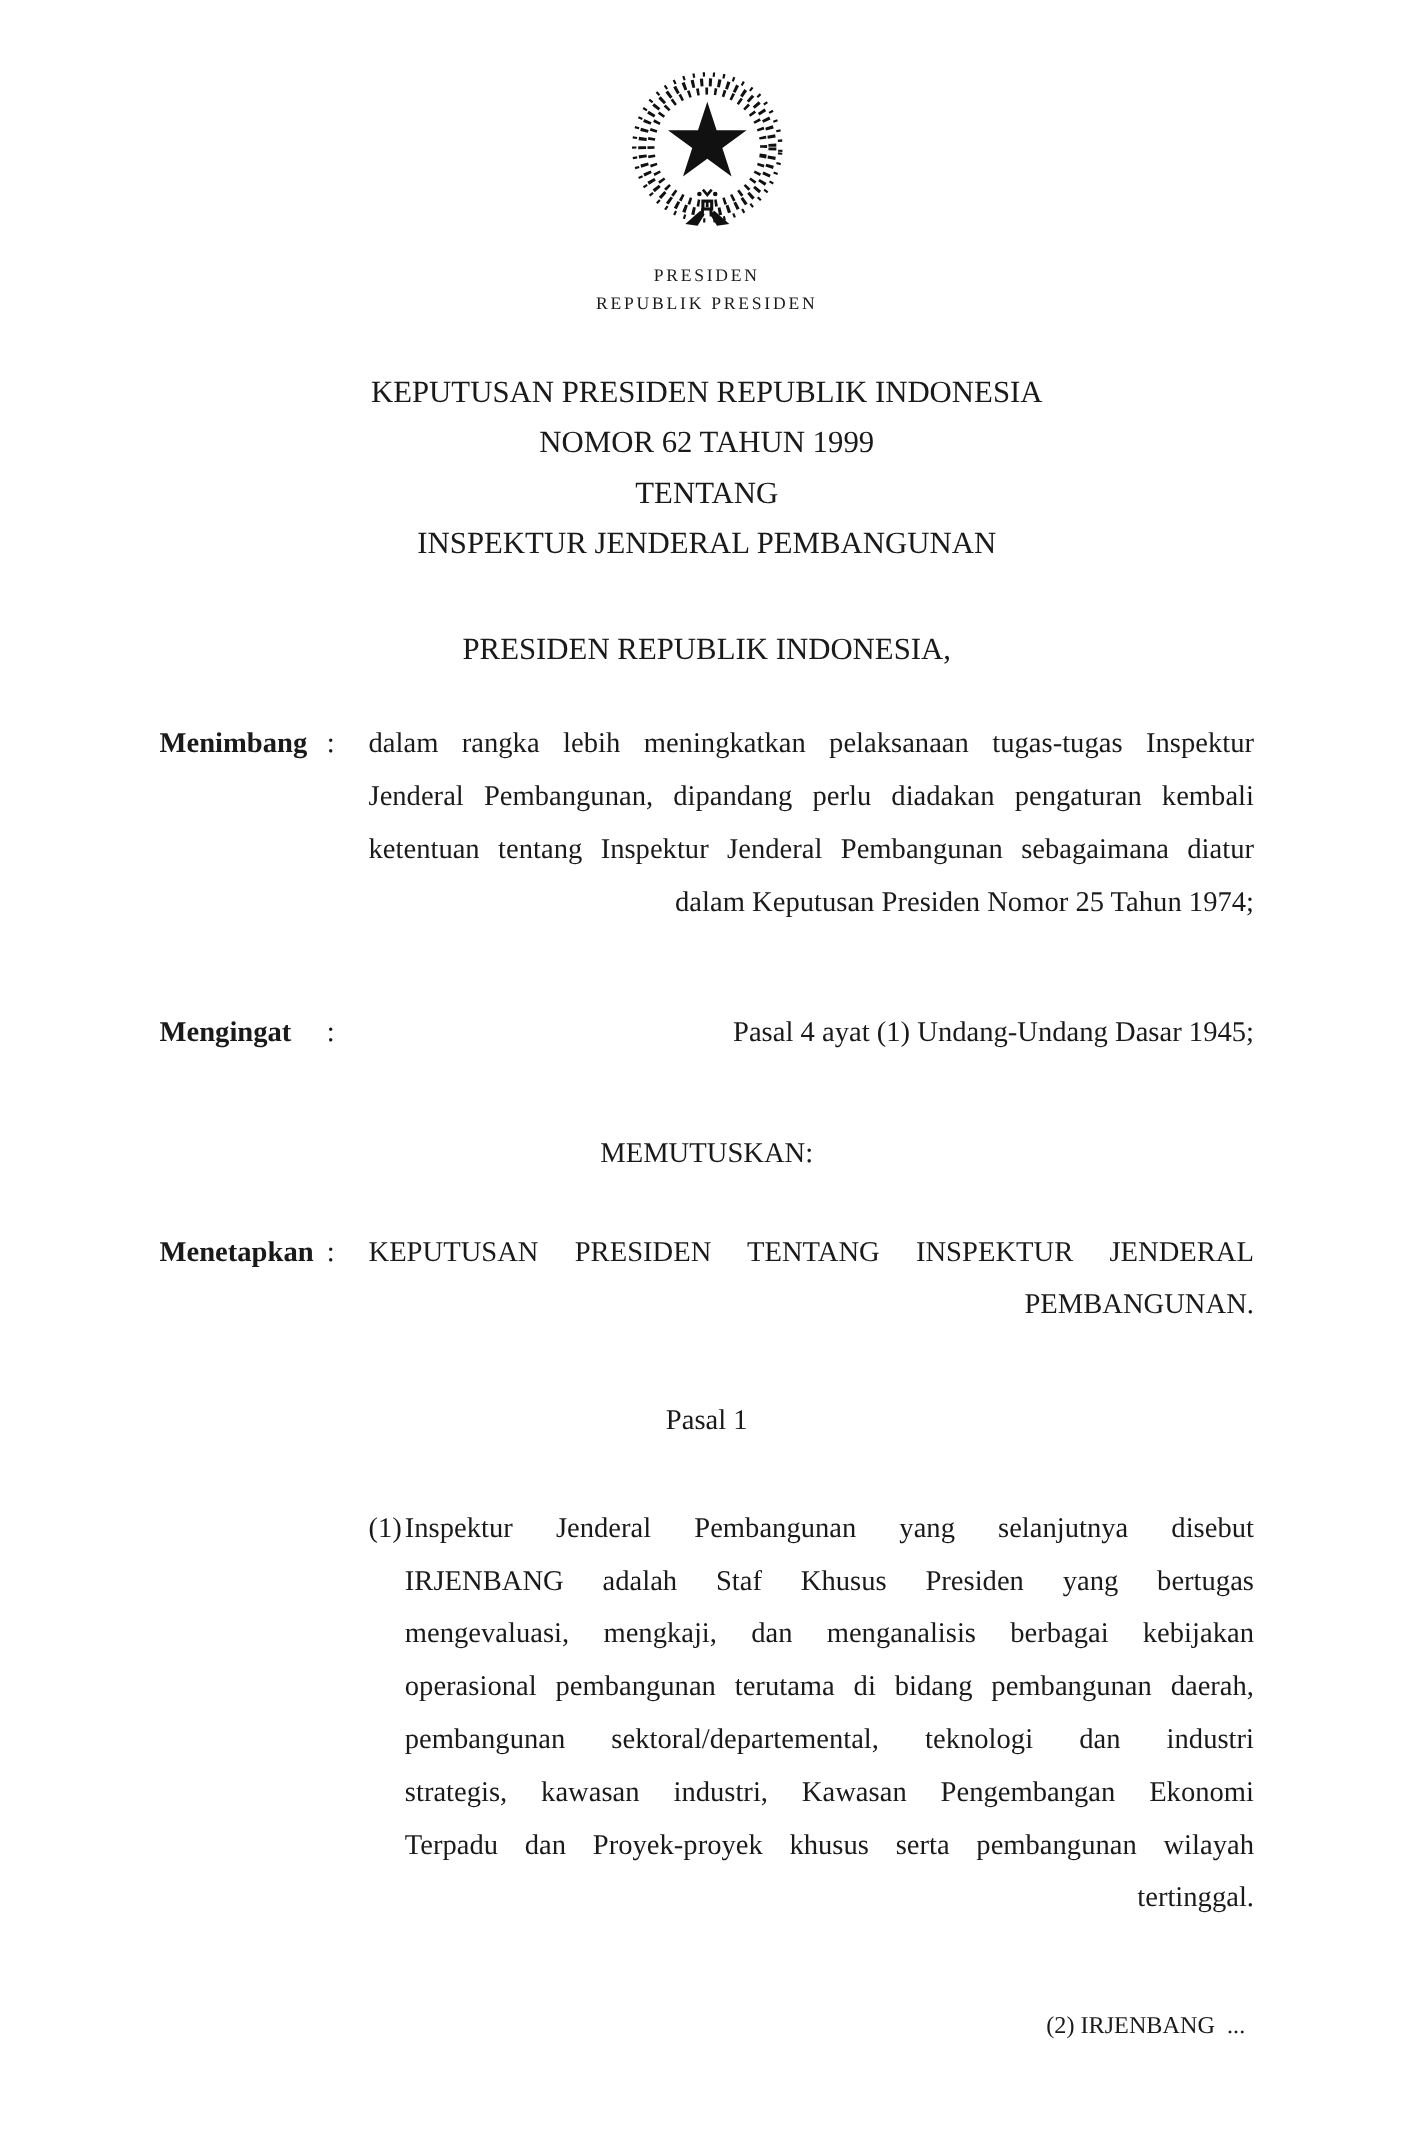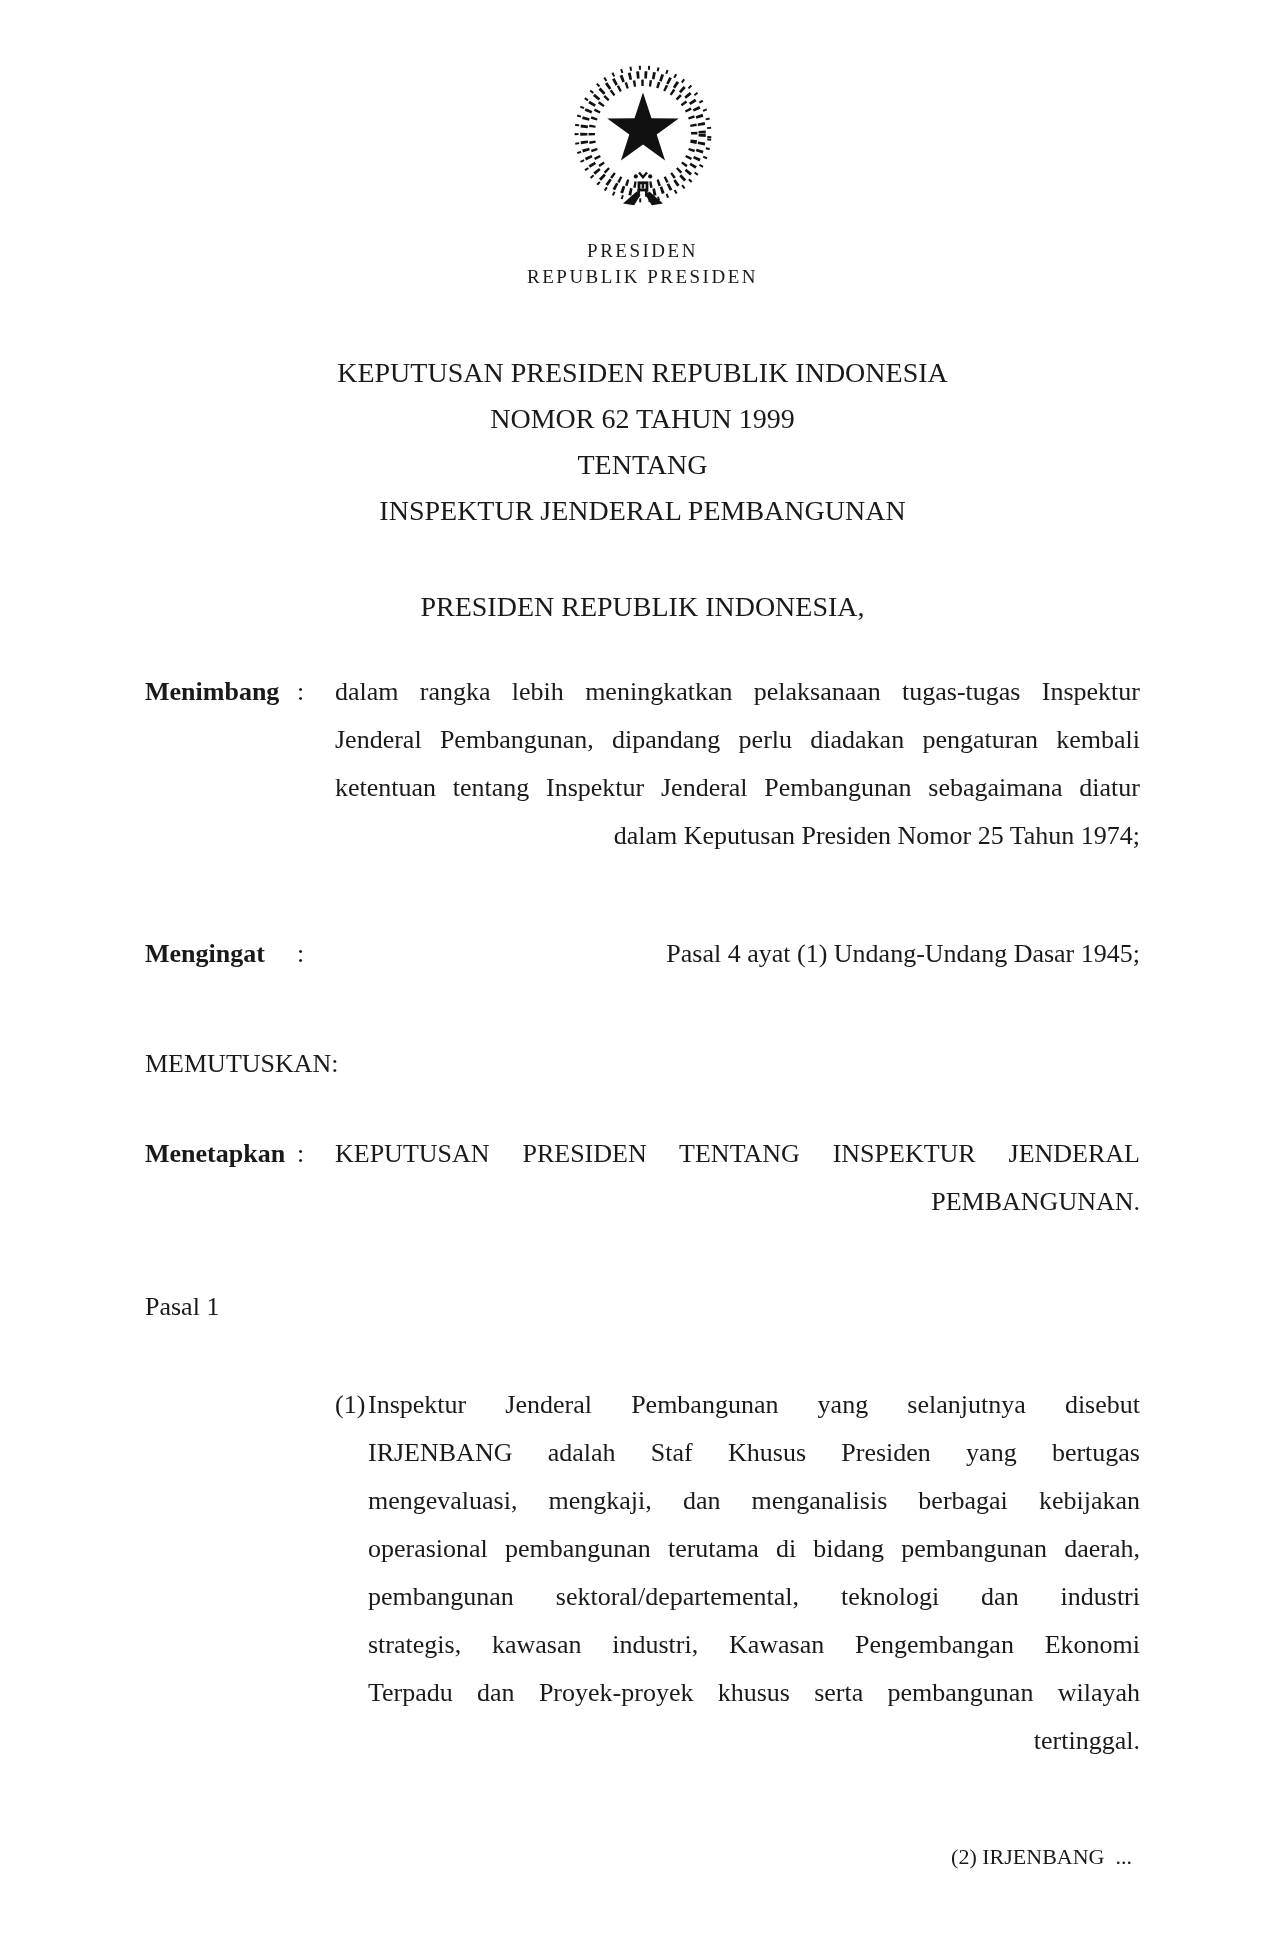--- a/index.html
+++ b/index.html
@@ -14,39 +14,40 @@
     font-family: "Liberation Serif", "DejaVu Serif", serif;
     color: #1a1a1a;
     overflow: hidden;
   }
 
   
   .emblem-wrap { width: 160px; height: 164px; margin: 0 auto; }
   .letterhead {
     margin-top: 22px;
     text-align: center;
-    font-size: 19px;
+    font-size: 16px;
     line-height: 26px;
     letter-spacing: 2.5px;
   }
 
   
-  .title-block { margin-top: 60px; }
+  .title-block { margin-top: 44px; }
   .title-line {
     text-align: center;
     font-size: 28px;
     line-height: 46px;
   }
   .salutation {
     margin-top: 50px;
     text-align: center;
     font-size: 28px;
     line-height: 46px;
   }
   .center-heading {
+    text-align: center;
     font-size: 26px;
     line-height: 48px;
   }
   .h-memutuskan { margin-top: 62px; }
   .h-pasal { margin-top: 57px; }
 
   
   .row {
     display: grid;
     grid-template-columns: 152px 38px 805px;

